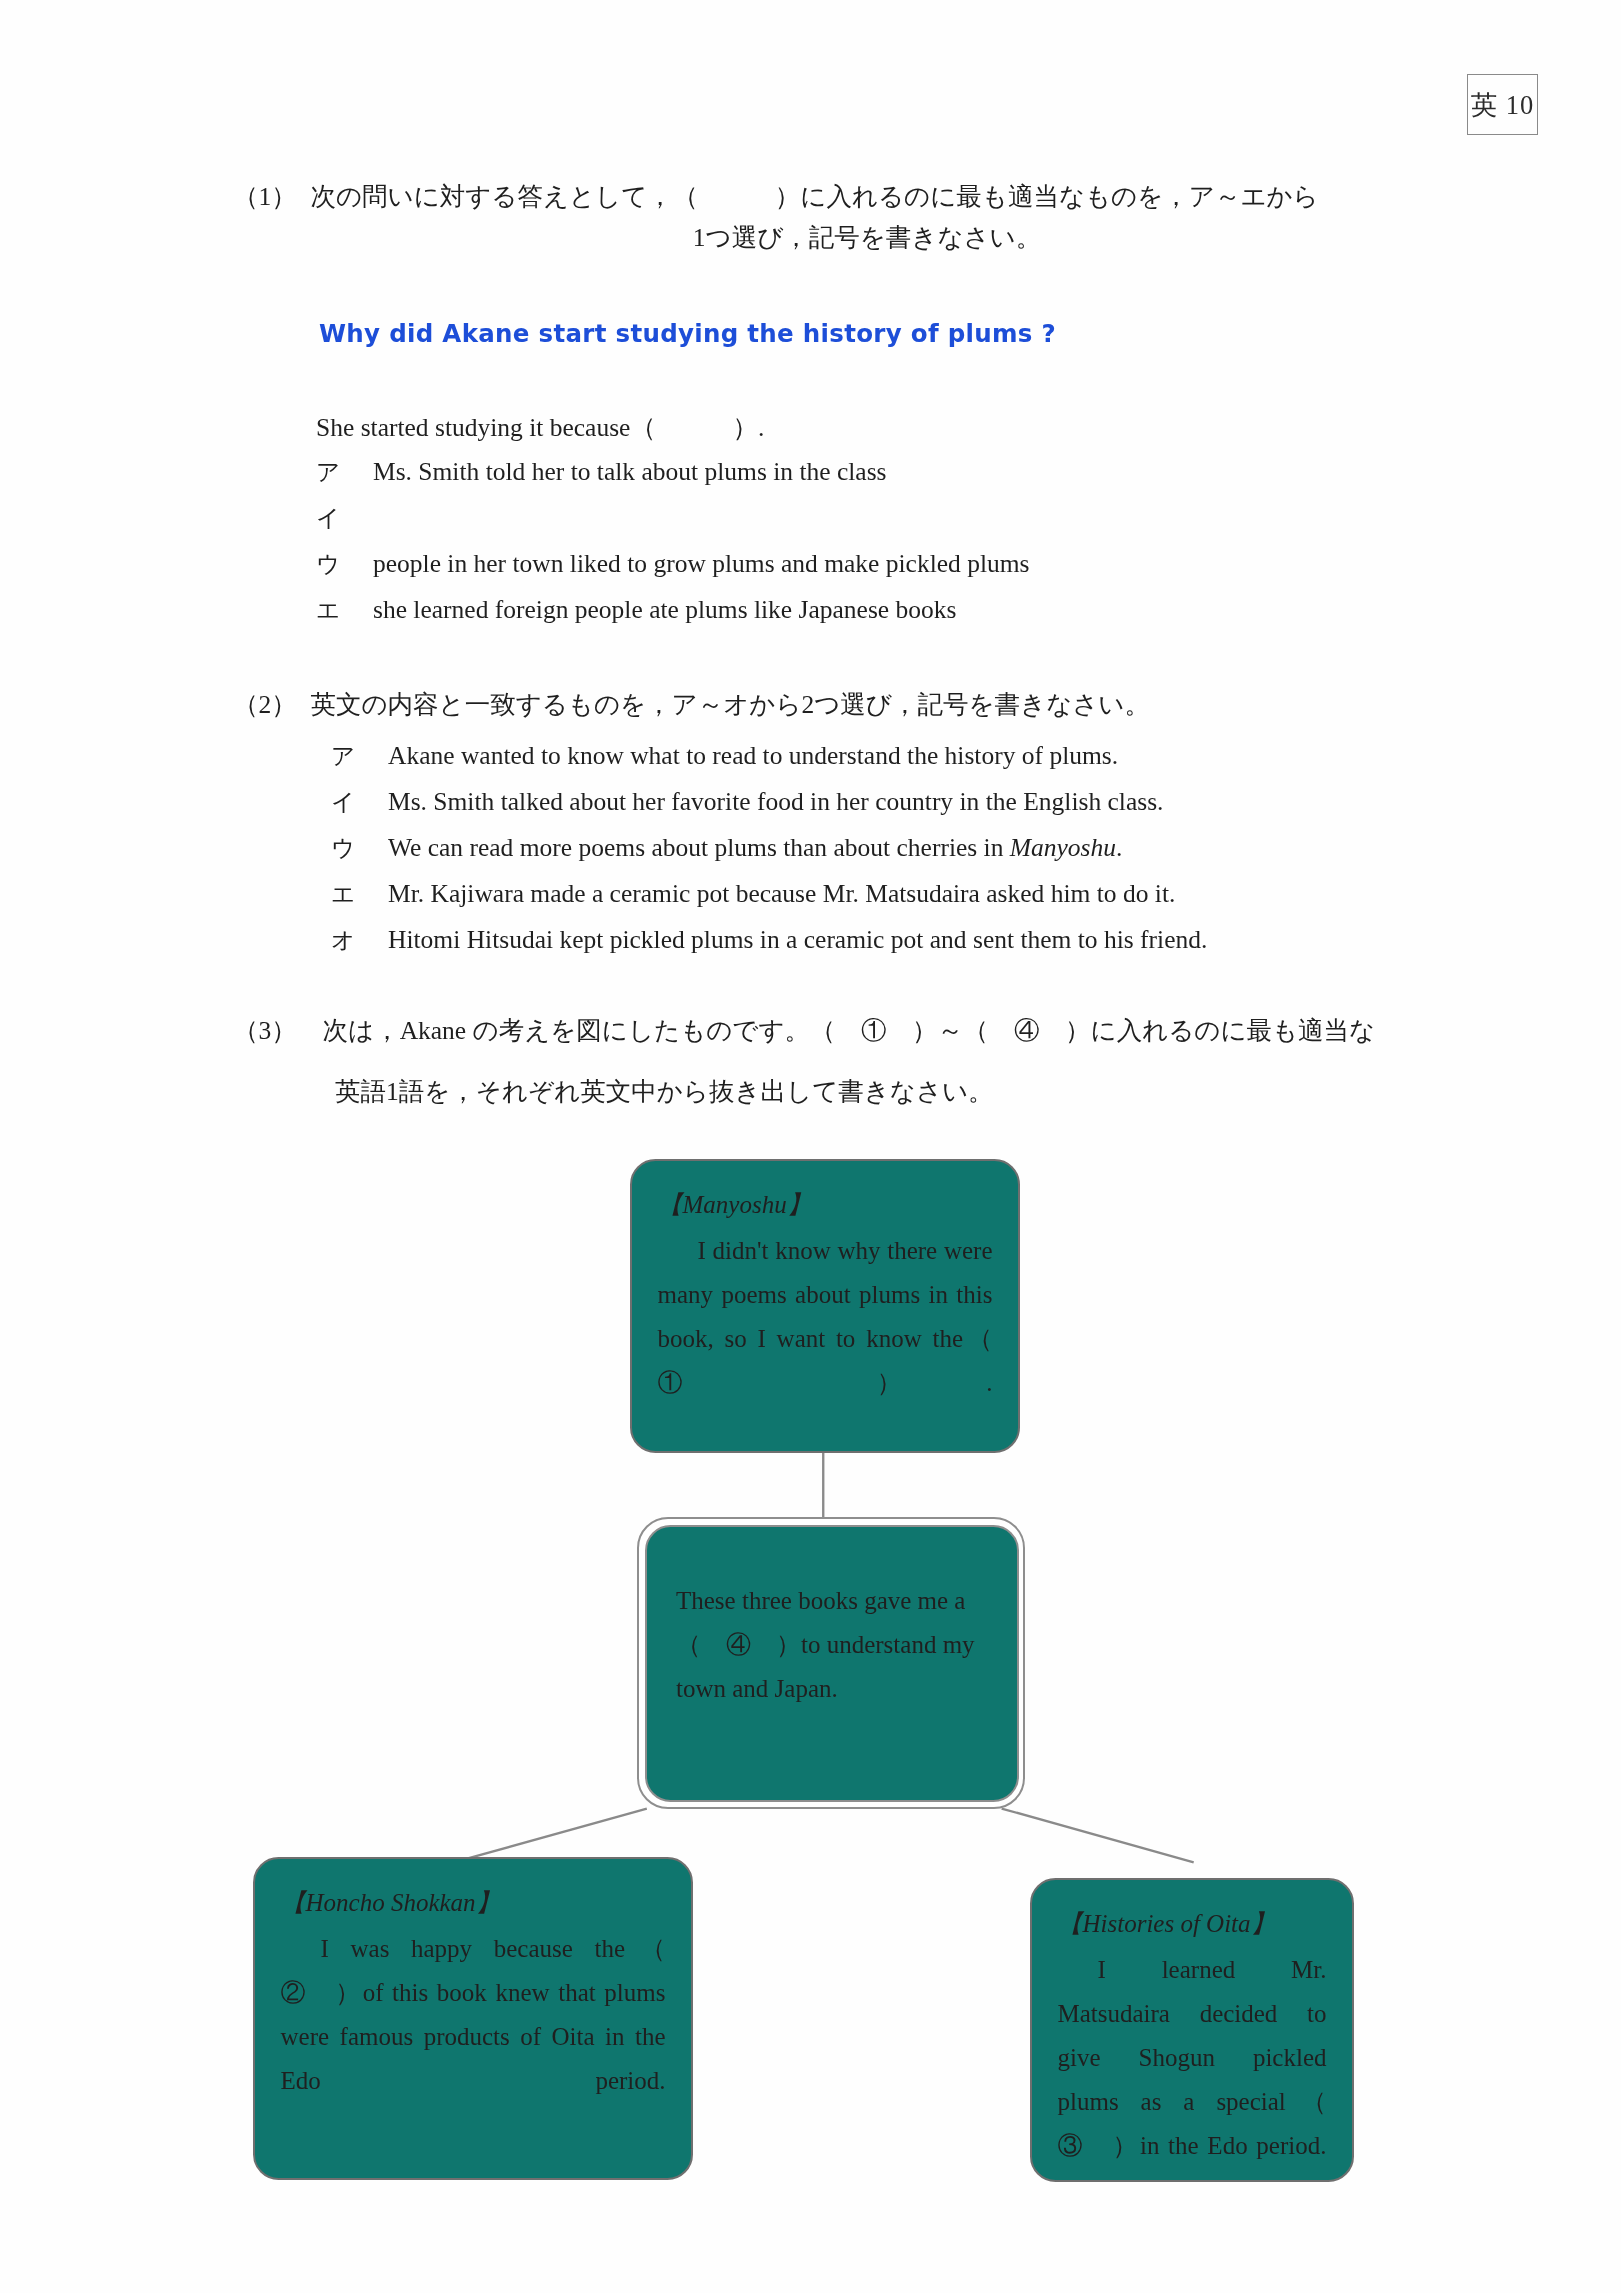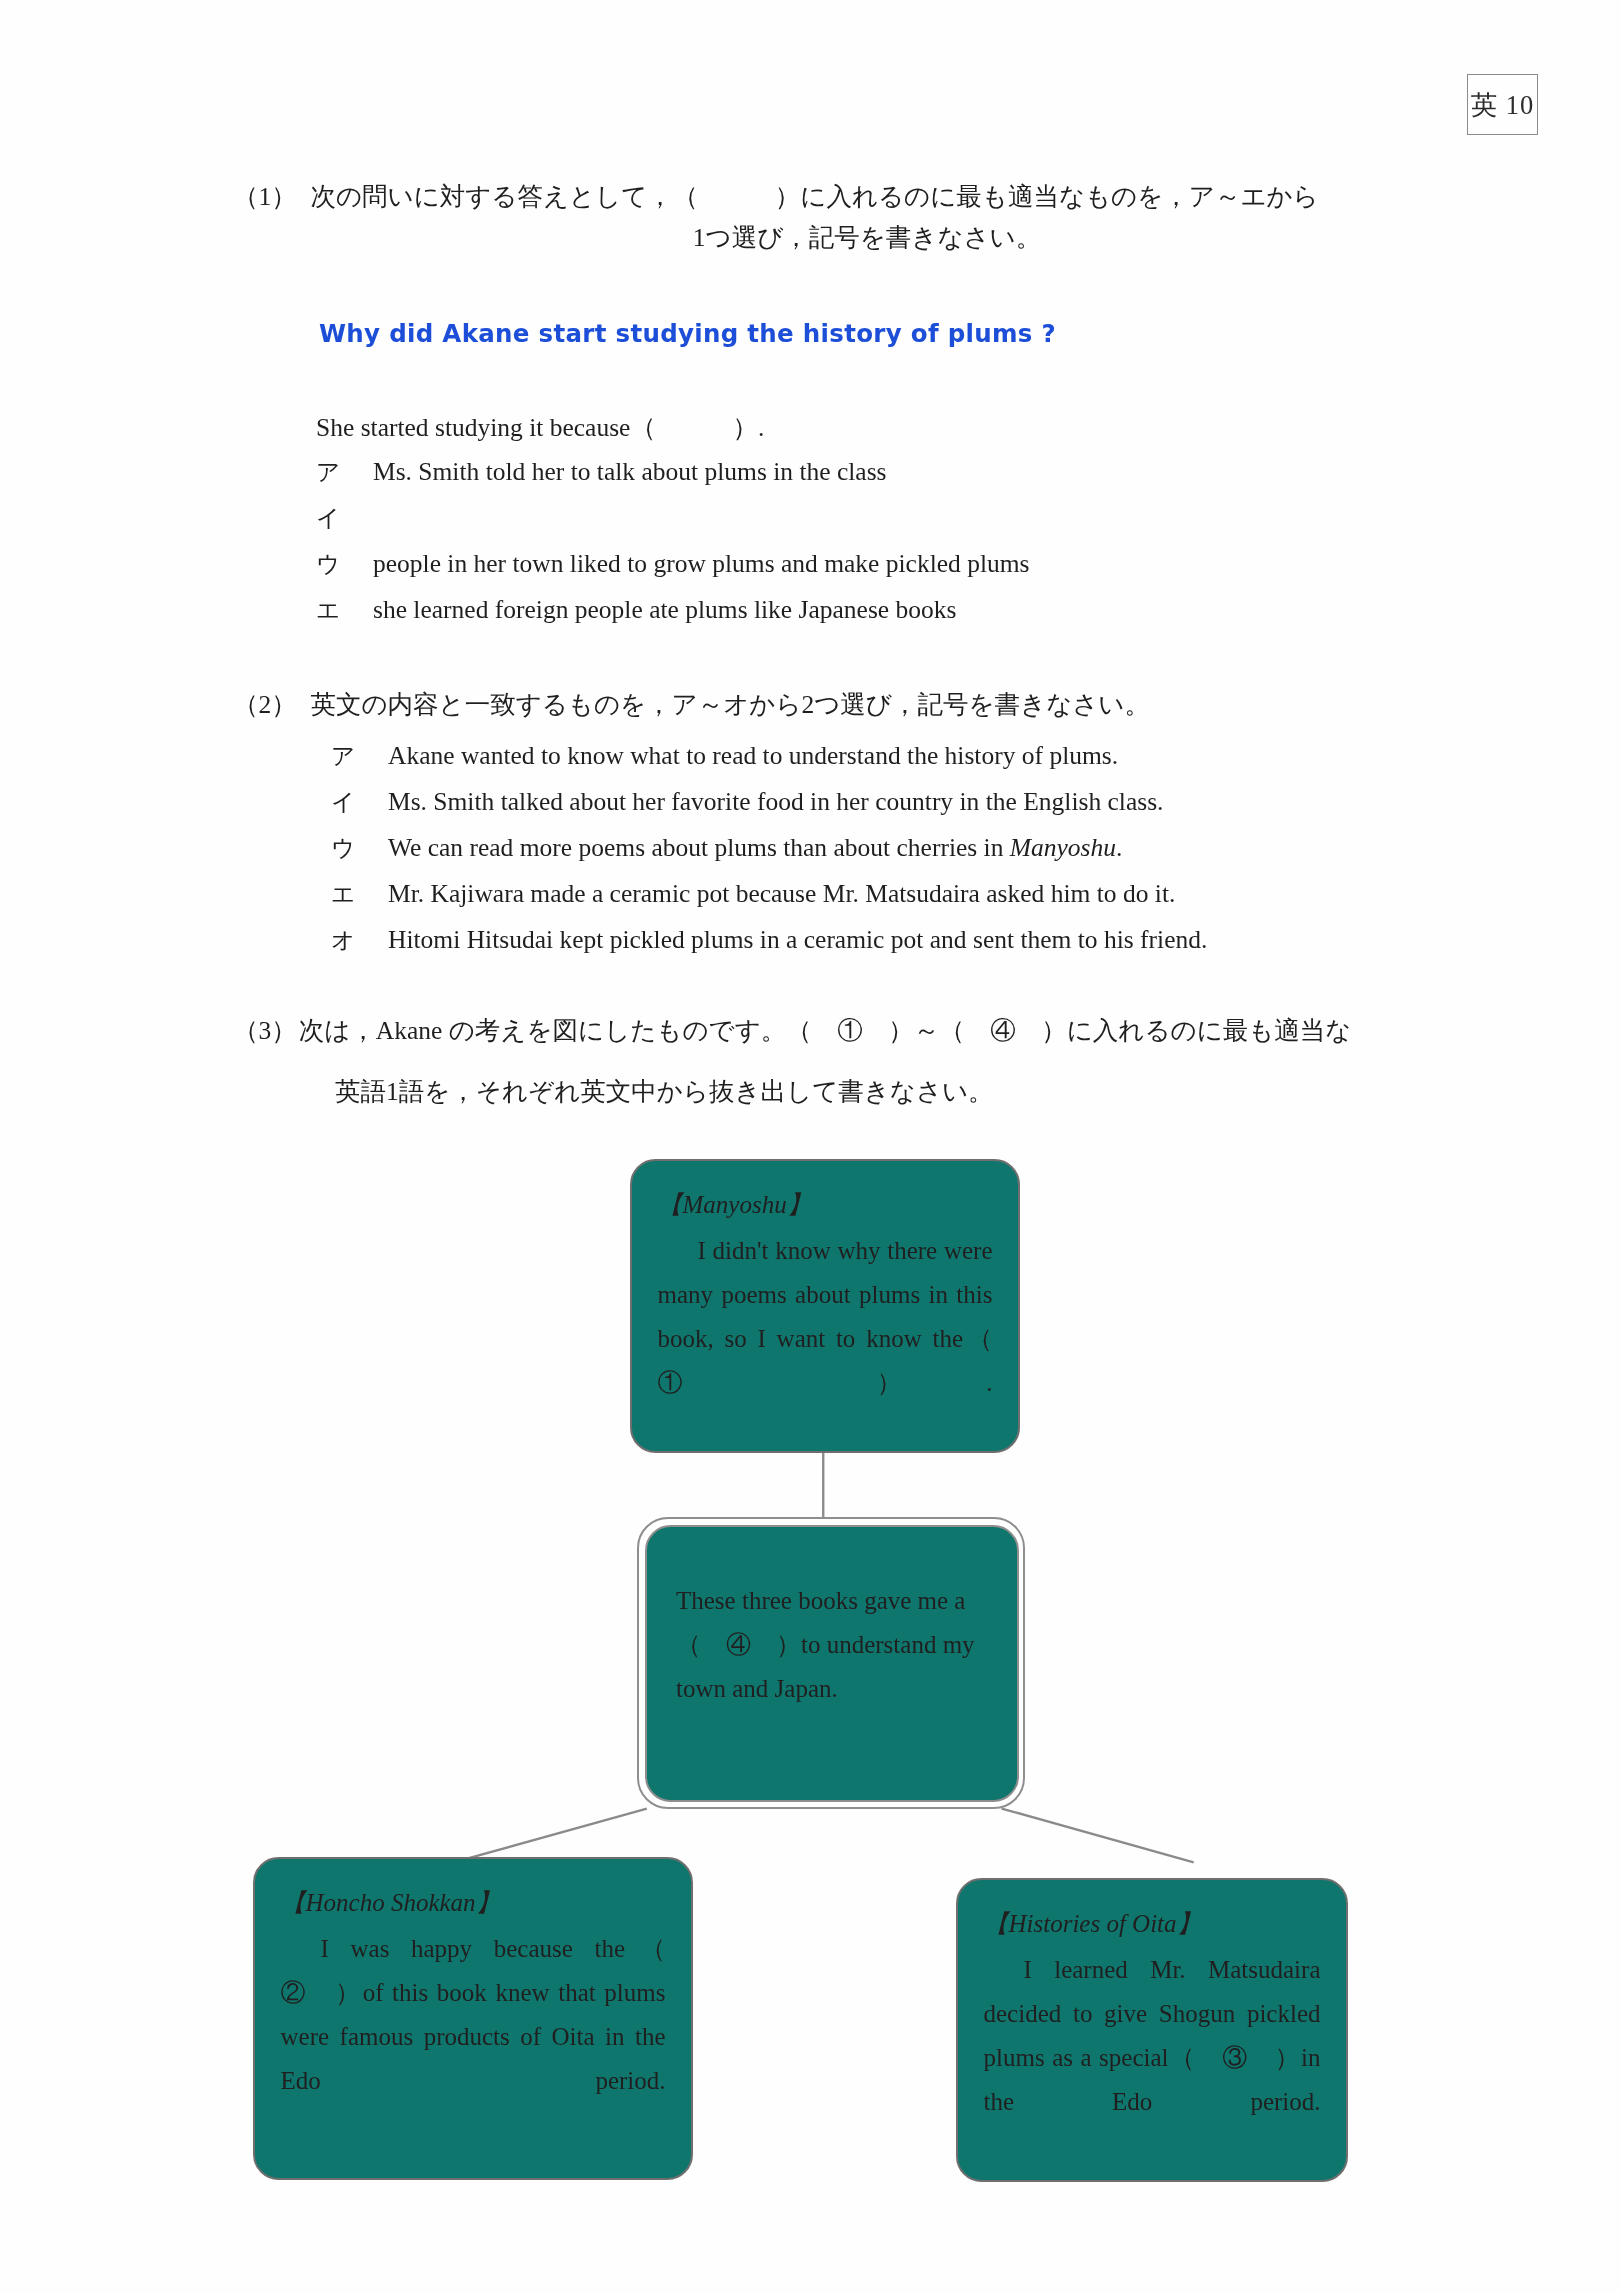--- a/index.html
+++ b/index.html
@@ -221,21 +221,21 @@
     </div>
     <div class="choice" style="height:46px;">
       <span class="mark">オ</span>
       <span class="body">Hitomi Hitsudai kept pickled plums in a ceramic pot and sent them to his friend.</span>
     </div>
   </div>
 
   <div class="qblock" style="top:1010px;">
     <div class="qhead">
       <span class="qnum">（3）</span>
-      <span class="qtext" style="margin-left:2px;">次は，Akane の考えを図にしたものです。（　①　）～（　④　）に入れるのに最も適当な</span>
+      <span class="qtext" style="margin-left:2px;text-align:center;">次は，Akane の考えを図にしたものです。（　①　）～（　④　）に入れるのに最も適当な</span>
     </div>
     <div class="qhead" style="padding-left:102px;margin-top:20px;">
       <span class="qtext">英語1語を，それぞれ英文中から抜き出して書きなさい。</span>
     </div>
   </div>
 
   <svg class="diagram" viewBox="0 0 1654 2340" width="1621" height="2294">
 
     <line x1="840" y1="1482" x2="840" y2="1552" stroke="#8a8a8a" stroke-width="2.4"></line>
 
@@ -258,21 +258,21 @@
     </div>
   </div>
 
   <div class="node" style="left:253px; top:1857px; width:440px; height:323px;">
     <div class="inner">
       <span class="label">【Honcho Shokkan】</span>
       <p class="last-line-full">I was happy because the（　②　）of this book knew that plums were famous products of Oita in the Edo period.</p>
     </div>
   </div>
 
-  <div class="node" style="left:956px; top:1878px; width:392px; height:304px;">
+  <div class="node" style="left:1030px; top:1878px; width:324px; height:304px;">
     <div class="inner">
       <span class="label">【Histories of Oita】</span>
       <p class="last-line-full">I learned Mr. Matsudaira decided to give Shogun pickled plums as a special（　③　）in the Edo period.</p>
     </div>
   </div>
 
 </div>
 
 
 </body></html>

